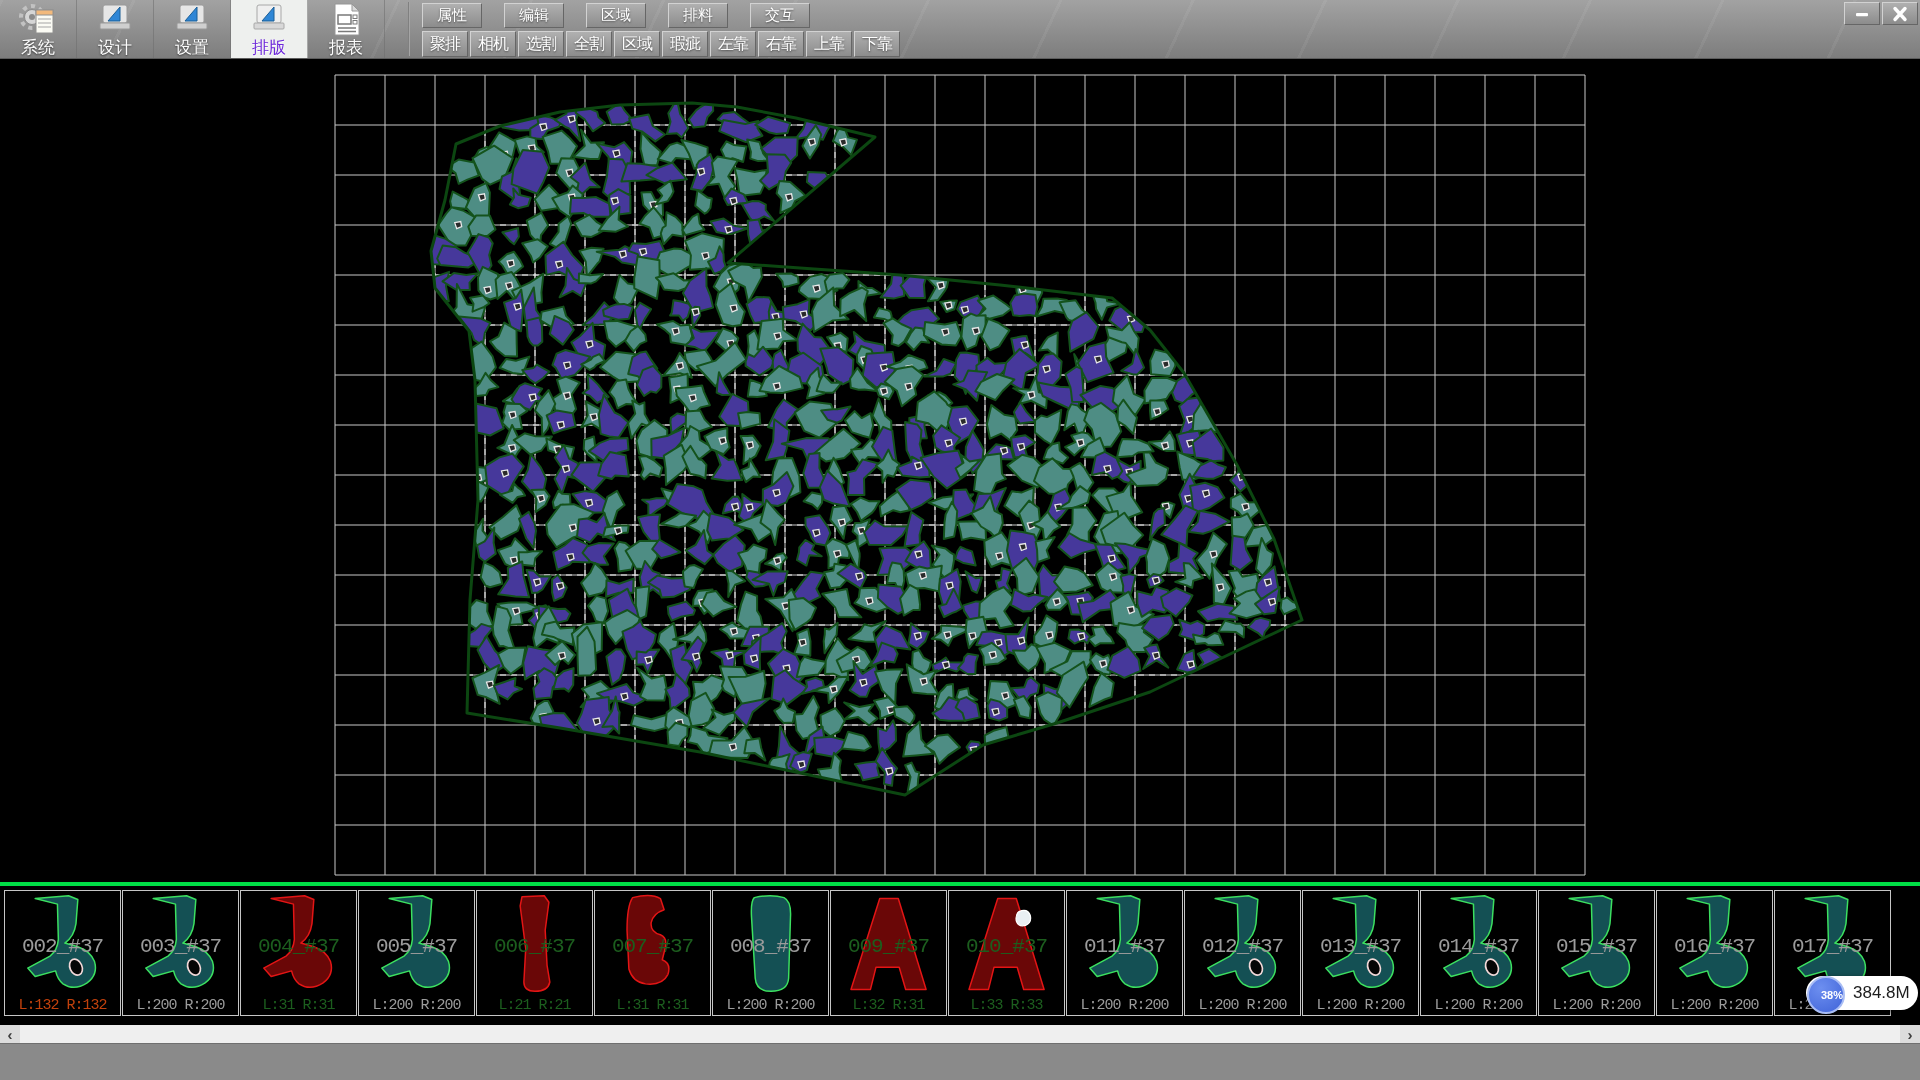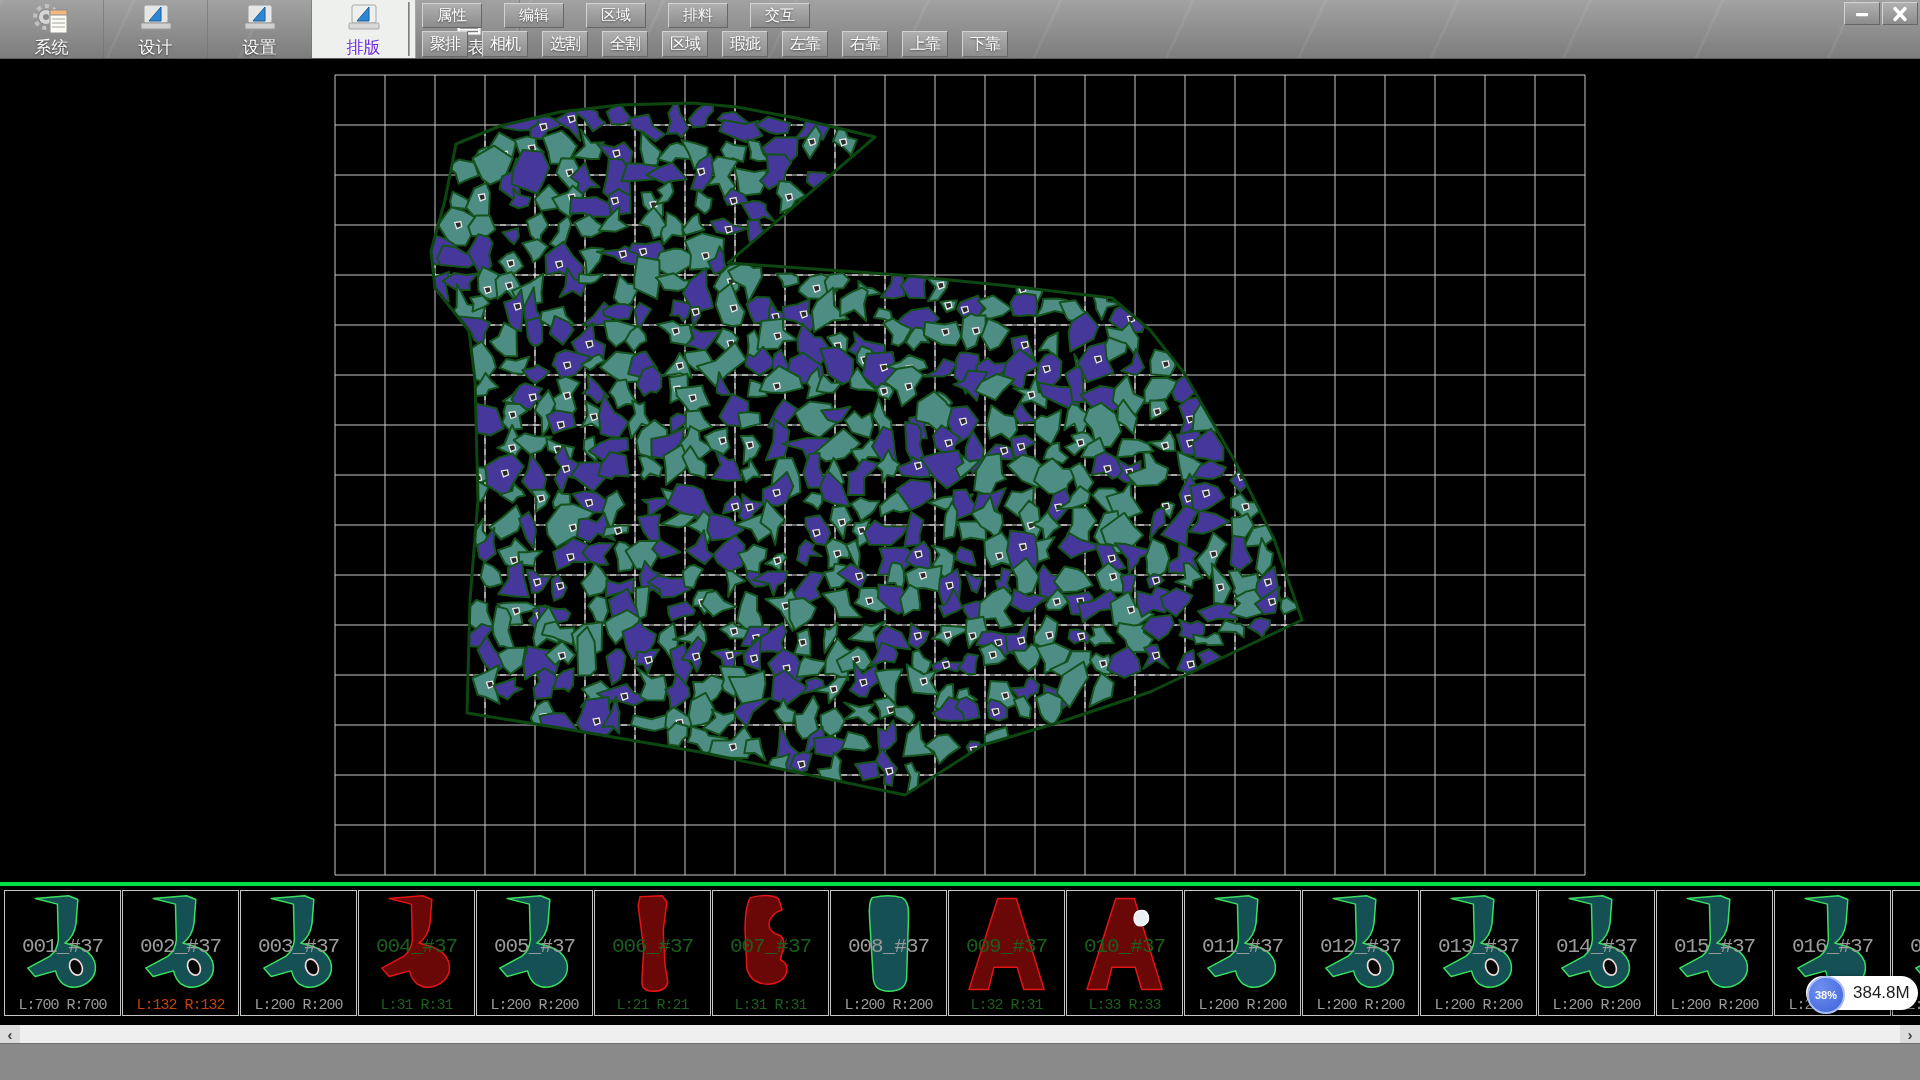--- a/index.html
+++ b/index.html
@@ -13,21 +13,21 @@
     position:absolute;left:0;top:0;width:1920px;height:58px;
     background:linear-gradient(#a2a2a2,#7d7d7d);
     border-bottom:1px solid #5c5c5c;z-index:3;
   }
   .header .streaks{
     position:absolute;inset:0;pointer-events:none;
     background:repeating-linear-gradient(115deg,rgba(255,255,255,.06) 0 3px,transparent 3px 120px);
   }
   .appbar{position:absolute;left:0;top:0;height:58px;display:flex;z-index:2}
   .app-btn{
-    width:104px;height:58px;position:relative;box-sizing:border-box;flex:none;
+    width:77px;height:58px;position:relative;box-sizing:border-box;flex:none;
     display:flex;flex-direction:column;align-items:center;justify-content:flex-end;
     background:transparent;border:none;border-right:1px solid rgba(110,110,110,.55);
     padding:0 0 1px 0;cursor:pointer;
   }
   .app-btn.selected{background:#eef0ee}
   .app-icon{height:37px;display:flex;align-items:flex-end;justify-content:center}
   .app-label{
     font-size:17px;line-height:19px;color:#fdfdfd;
     text-shadow:0 1px 2px rgba(50,50,50,.95);
   }
@@ -37,21 +37,21 @@
     background:linear-gradient(90deg,#6e6e6e,#b7b7b7);z-index:2;
   }
   .raised{
     box-sizing:border-box;display:flex;align-items:center;justify-content:center;
     background:linear-gradient(#b0b0b0,#8c8c8c);
     border:1px solid;border-color:#d2d2d2 #666 #666 #d2d2d2;
     color:#fff;text-shadow:0 1px 2px #4a4a4a;cursor:pointer;flex:none;
   }
   .tabs{position:absolute;left:422px;top:3px;display:flex;gap:22px;z-index:2}
   .tab-btn{width:60px;height:25px;font-size:15px}
-  .tools{position:absolute;left:422px;top:31px;display:flex;gap:14px;z-index:2}
+  .tools{position:absolute;left:422px;top:31px;display:flex;gap:2px;z-index:2}
   .tool-btn{width:46px;height:26px;font-size:16px;letter-spacing:-1px}
   .winbtns{position:absolute;top:2px;right:2px;display:flex;gap:2px;z-index:4}
   .win-btn{width:36px;height:23px}
   
   .canvas{
     position:absolute;left:0;top:58px;width:1920px;height:824px;background:#000;z-index:1;
   }
   
   .strip{position:absolute;left:0;top:882px;width:1920px;height:143px;background:#000;z-index:2}
   .strip-topline{position:absolute;left:0;top:0;width:100%;height:4px;background:#00de45}
@@ -73,21 +73,21 @@
   }
   
   .badge{
     position:absolute;left:1806px;top:976px;width:112px;height:34px;z-index:6;
     background:#fff;border-radius:17px;box-shadow:0 2px 6px rgba(0,0,0,.55);cursor:pointer;
   }
   .badge-circle{
     position:absolute;left:1px;top:0;width:38px;height:38px;border-radius:50%;
     background:radial-gradient(circle at 35% 30%,#6d8ff0,#3f63d8);
     border:2px solid #a9bdf4;box-sizing:border-box;
-    display:flex;align-items:center;justify-content:center;
+    display:flex;align-items:center;justify-content:flex-end;
     color:#fff;font-size:11px;font-weight:bold;
   }
   .badge-text{
     position:absolute;left:47px;top:0;height:34px;display:flex;align-items:center;
     font-size:17px;color:#1c1c1c;
   }
   
   .hscroll{position:absolute;left:0;top:1025px;width:1920px;height:18px;background:#efefef;z-index:2}
   .hs-arrow{
     position:absolute;top:0;width:20px;height:18px;background:#dcdcdc;
@@ -1028,28 +1028,20 @@
     </svg></div>
 
 <div class="strip">
   <div class="strip-topline"></div>
   <div class="cells">
       <div class="cell">
         <svg viewBox="0 0 100 110">
           <path d="M20,6 L56,3 L66,7 L64,33 Q62,47 52,54 L66,58 Q80,63 84,74 Q88,88 76,97 Q62,106 50,98 Q44,93 42,84 L20,90 L12,81 L36,68 Q44,62 45,50 L44,12 Z" fill="#145054" stroke="#3ce060" stroke-width="1.6" stroke-linejoin="round"></path>
           <ellipse cx="64" cy="80" rx="6.5" ry="9" transform="rotate(-24 64 80)" fill="#050505" stroke="#f2d9d9" stroke-width="1.8"></ellipse>
         </svg>
-        <div class="pid" style="color: rgb(155, 155, 155);">001_#37</div>
-        <div class="plr" style="color: rgb(155, 155, 155);">L:700 R:700</div>
-      </div>
-      <div class="cell">
-        <svg viewBox="0 0 100 110">
-          <path d="M20,6 L56,3 L66,7 L64,33 Q62,47 52,54 L66,58 Q80,63 84,74 Q88,88 76,97 Q62,106 50,98 Q44,93 42,84 L20,90 L12,81 L36,68 Q44,62 45,50 L44,12 Z" fill="#145054" stroke="#3ce060" stroke-width="1.6" stroke-linejoin="round"></path>
-          <ellipse cx="64" cy="80" rx="6.5" ry="9" transform="rotate(-24 64 80)" fill="#050505" stroke="#f2d9d9" stroke-width="1.8"></ellipse>
-        </svg>
         <div class="pid" style="color: rgb(155, 155, 155);">002_#37</div>
         <div class="plr" style="color: #c2410c; margin-top: 12px;">L:132 R:132</div>
       </div>
       <div class="cell">
         <svg viewBox="0 0 100 110">
           <path d="M20,6 L56,3 L66,7 L64,33 Q62,47 52,54 L66,58 Q80,63 84,74 Q88,88 76,97 Q62,106 50,98 Q44,93 42,84 L20,90 L12,81 L36,68 Q44,62 45,50 L44,12 Z" fill="#145054" stroke="#3ce060" stroke-width="1.6" stroke-linejoin="round"></path>
           <ellipse cx="64" cy="80" rx="6.5" ry="9" transform="rotate(-24 64 80)" fill="#050505" stroke="#f2d9d9" stroke-width="1.8"></ellipse>
         </svg>
         <div class="pid" style="color: rgb(155, 155, 155);">003_#37</div>
         <div class="plr" style="color: rgb(155, 155, 155);">L:200 R:200</div>

